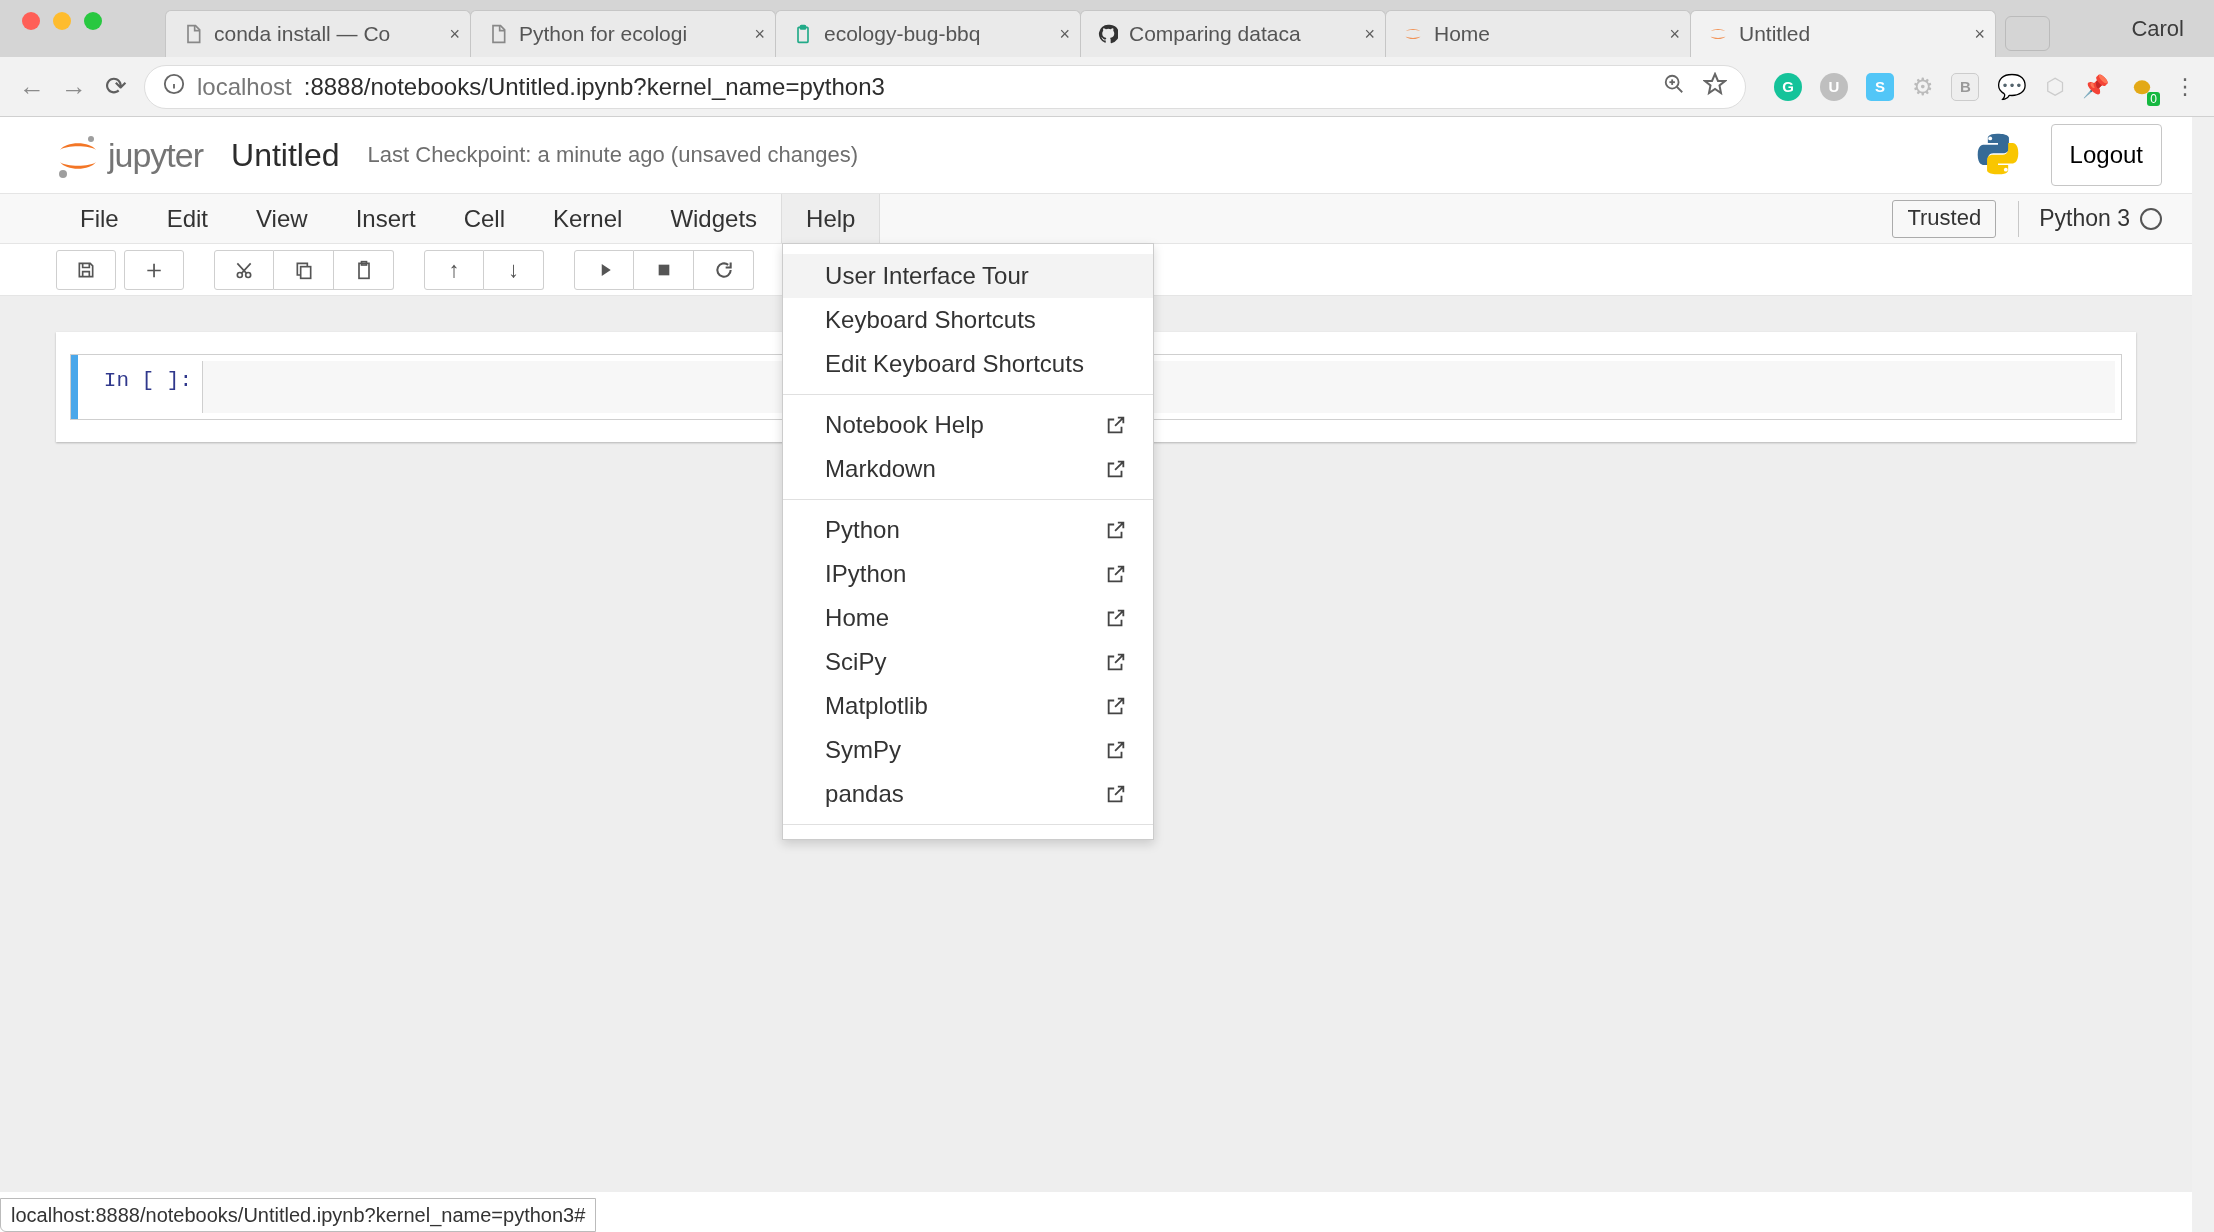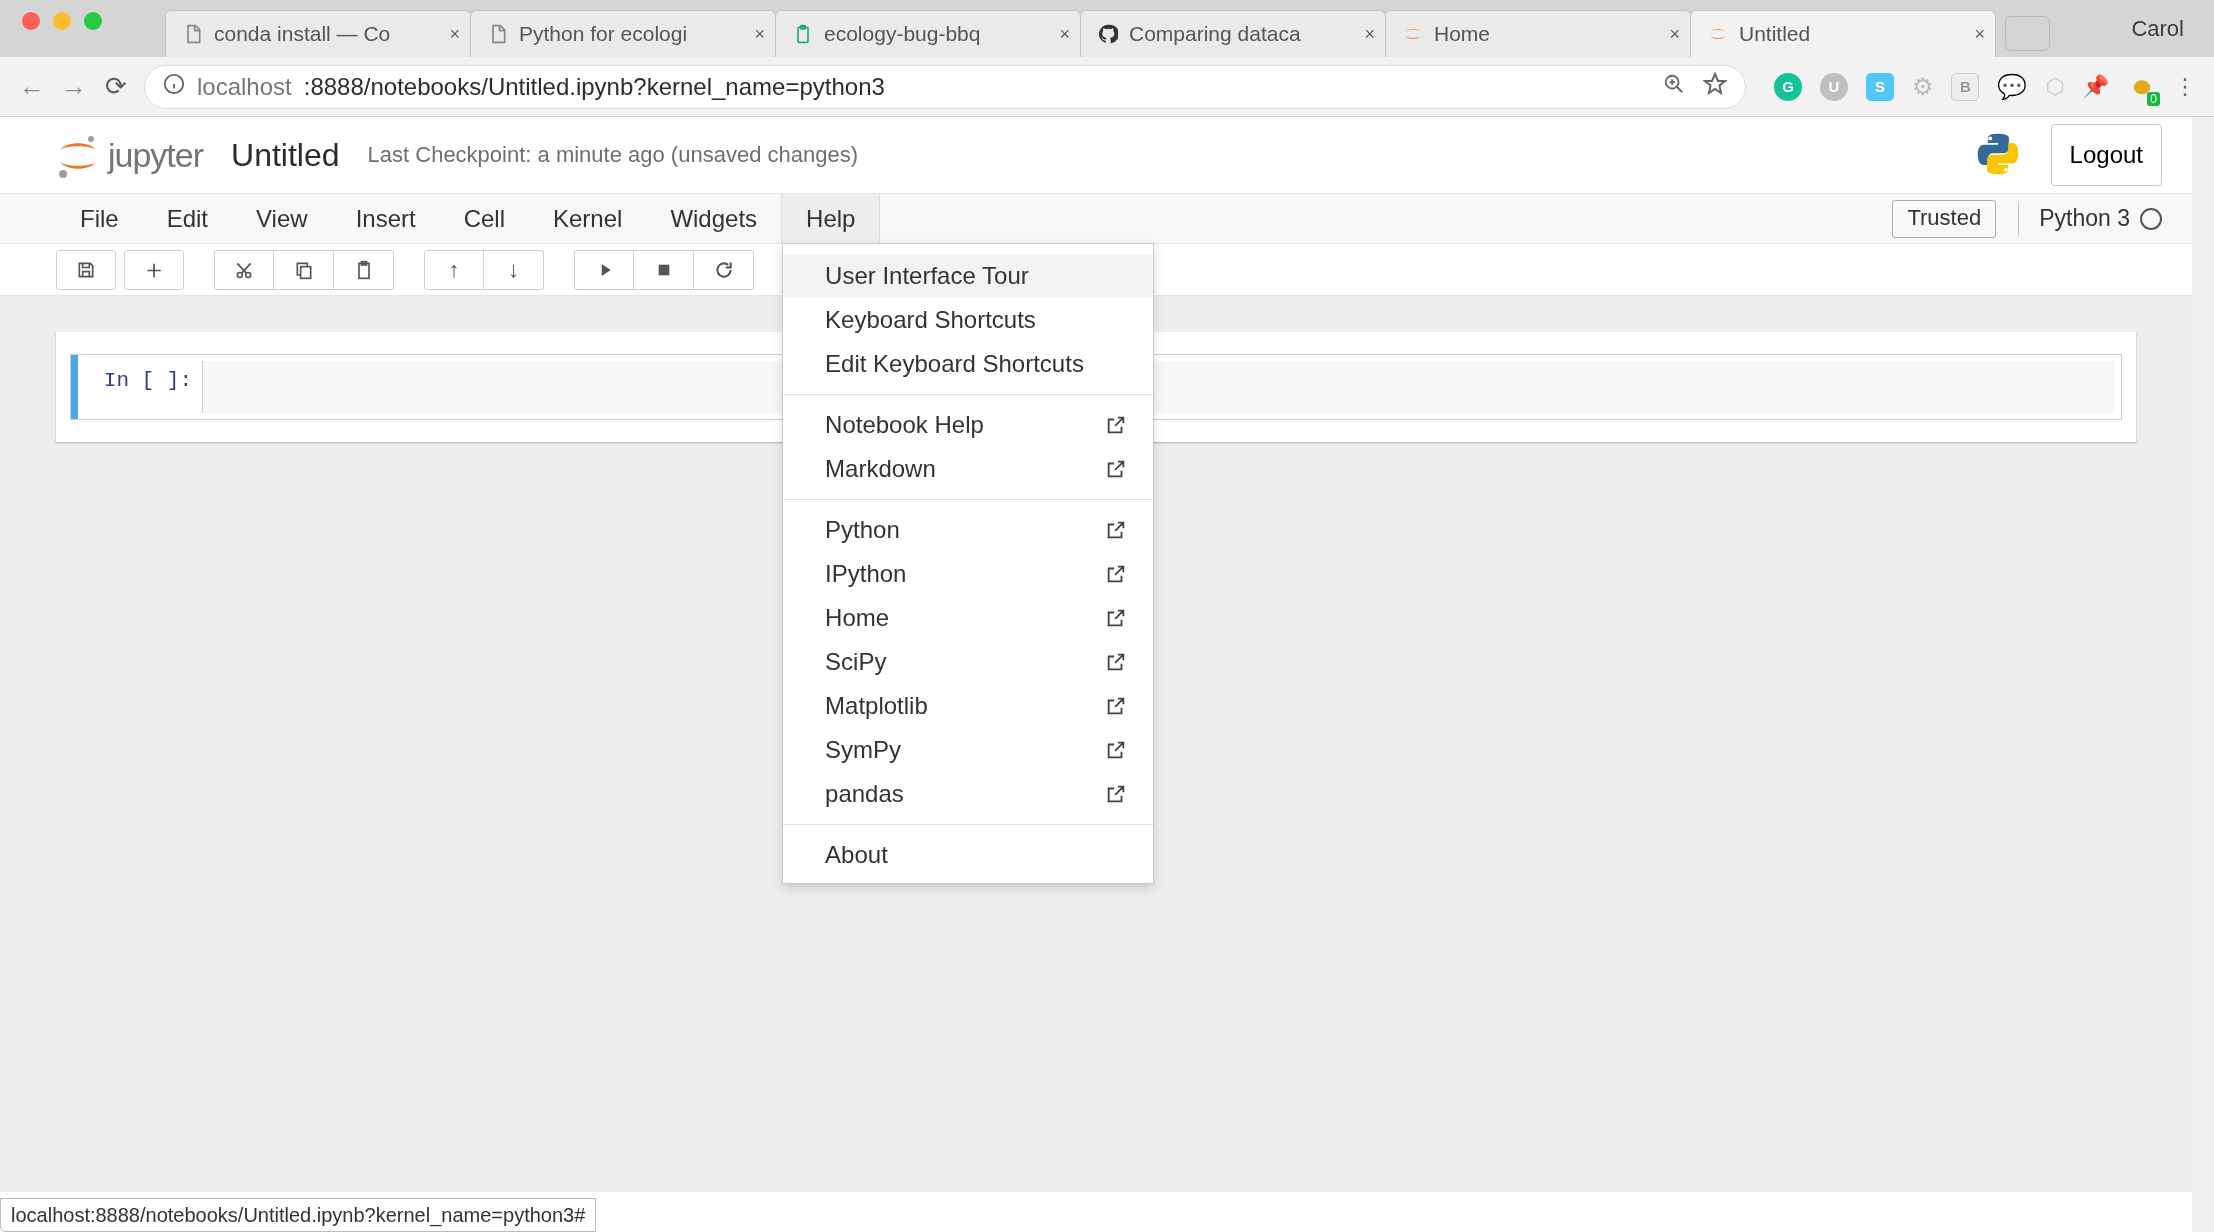--- a/index.html
+++ b/index.html
@@ -374,23 +374,20 @@
                 <path d="M14 4h6v6M20 4l-9 9M18 14v6H4V6h6"></path>
               </svg>
             </div>
           <div class="dd-item">
               <span>pandas</span>
               <svg class="extlink-ico" viewBox="0 0 24 24">
                 <path d="M14 4h6v6M20 4l-9 9M18 14v6H4V6h6"></path>
               </svg>
             </div>
           <div class="dd-sep"></div>
-          <div class="dd-item">
-              <span>About</span>
-            </div>
         </div>
       </div>
       <div class="right-group">
         <span class="trusted-box">Trusted</span>
         <span class="kernel-name-group">
           <span>Python 3</span>
           <span class="kernel-idle"></span>
         </span>
       </div>
     </div>

